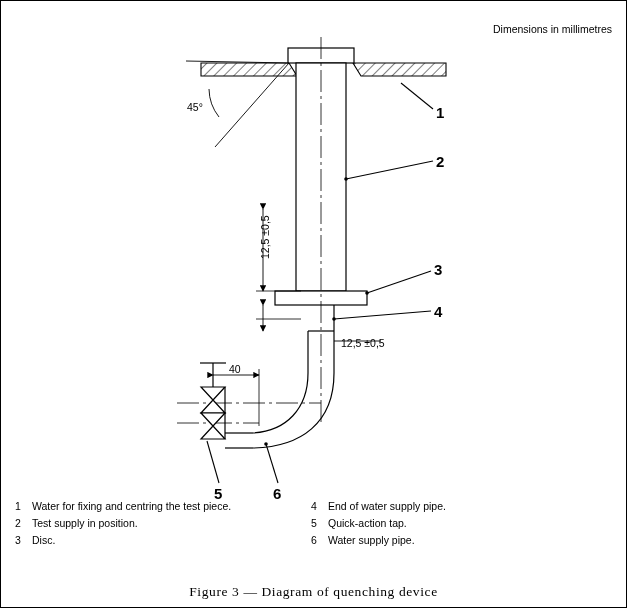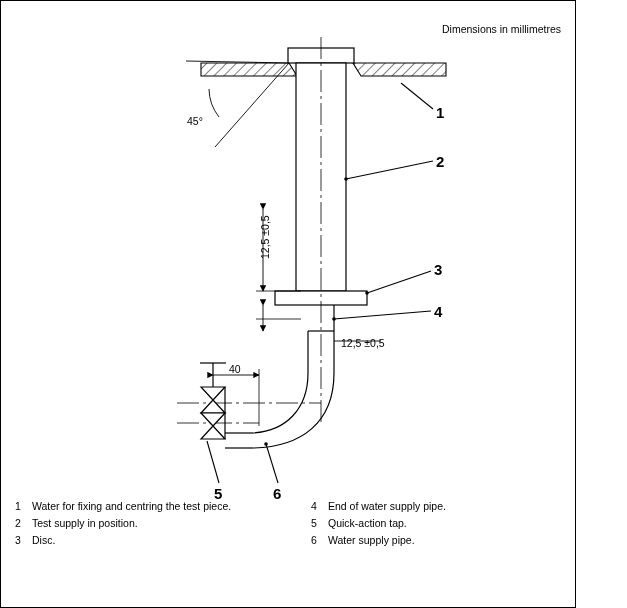--- a/index.html
+++ b/index.html
@@ -5,21 +5,21 @@
   html, body {
     margin: 0;
     padding: 0;
     background: #ffffff;
   }
   body {
     font-family: "Liberation Sans", sans-serif;
   }
   #page {
     position: relative;
-    width: 576px;
+    width: 627px;
     height: 608px;
     box-sizing: border-box;
     border: 1px solid #000;
     background: #ffffff;
     overflow: hidden;
   }
   #dims-note {
     position: absolute;
     right: 14px;
     top: 22px;
@@ -197,21 +197,21 @@
     </g>
 
     <g fill="#000">
       <circle cx="345" cy="178" r="1.8"></circle>
       <circle cx="366" cy="292" r="1.8"></circle>
       <circle cx="333" cy="318" r="1.8"></circle>
       <circle cx="265" cy="443" r="1.8"></circle>
     </g>
   </svg>
 
-  <div class="dimlabel" style="left:186px; top:100px;margin-top:14px;">45°</div>
+  <div class="dimlabel" style="left:186px; top:100px;">45°</div>
   <div class="dimlabel vert" style="left:258px; top:258px;">12,5 ±0,5</div>
   <div class="dimlabel" style="left:340px; top:336px;">12,5 ±0,5</div>
   <div class="dimlabel" style="left:228px; top:362px;">40</div>
 
   <div class="callout" style="left:435px; top:103px;">1</div>
   <div class="callout" style="left:435px; top:152px;">2</div>
   <div class="callout" style="left:433px; top:260px;">3</div>
   <div class="callout" style="left:433px; top:302px;">4</div>
   <div class="callout" style="left:213px; top:484px;">5</div>
   <div class="callout" style="left:272px; top:484px;">6</div>
@@ -242,14 +242,15 @@
           <div class="key-text">Quick-action tap.</div>
         </div>
         <div class="key-row">
           <div class="key-num">6</div>
           <div class="key-text">Water supply pipe.</div>
         </div>
       </div>
     </div>
   </div>
 
+  <div id="figure-caption">Figure 3 — Diagram of quenching device</div>
 
 </div>
 
 </body></html>

